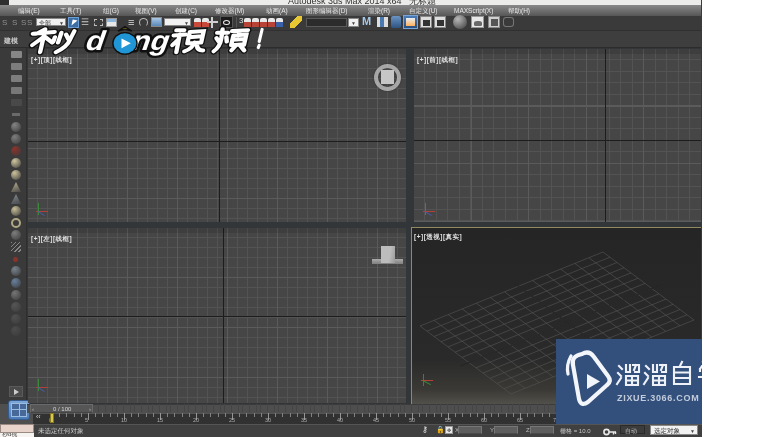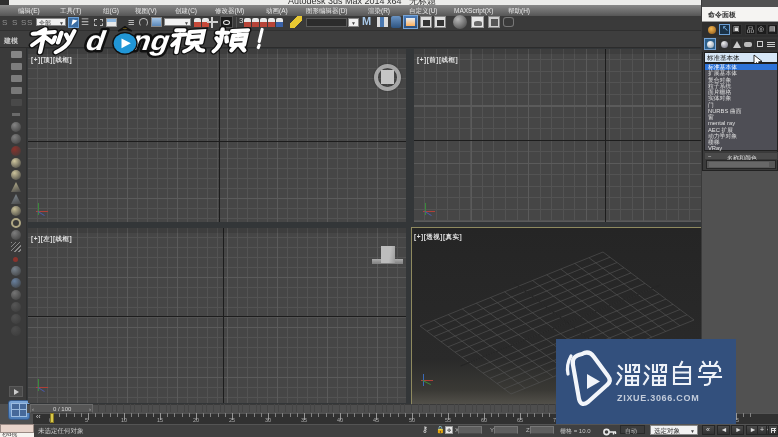--- a/index.html
+++ b/index.html
@@ -1,15 +1,15 @@
 <!DOCTYPE html>
 <html><head><meta charset="utf-8"><style>
 *{margin:0;padding:0;box-sizing:border-box}
 body{width:778px;height:437px;overflow:hidden;font-family:"Liberation Sans",sans-serif}
-#app{position:relative;width:778px;height:437px;background:#4f4f4f;overflow:hidden}
+#app{position:relative;width:702px;height:437px;background:#4f4f4f;overflow:hidden}
 .ab{position:absolute}
 .tx{position:absolute;white-space:nowrap}
 </style></head><body>
 <div id="app">
 <div class="ab" style="left:0px;top:0px;width:778px;height:5px;background:#ececea"></div>
 <div class="tx" style="left:288px;top:-5px;font-size:9px;color:#333">Autodesk 3ds Max 2014 x64&nbsp;&nbsp;&nbsp;无标题</div>
 <div class="ab" style="left:0px;top:0px;width:9px;height:5px;background:#2f2f2f"></div>
 <div class="ab" style="left:751px;top:1px;width:7px;height:4px;background:#555"></div>
 <div class="ab" style="left:0px;top:5px;width:778px;height:12px;background:linear-gradient(#898989,#565656);border-bottom:1px solid #3a3a3a"></div>
 <div class="tx" style="left:18px;top:6.5px;font-size:6.5px;color:#e8e8e8">编辑(E)</div>

